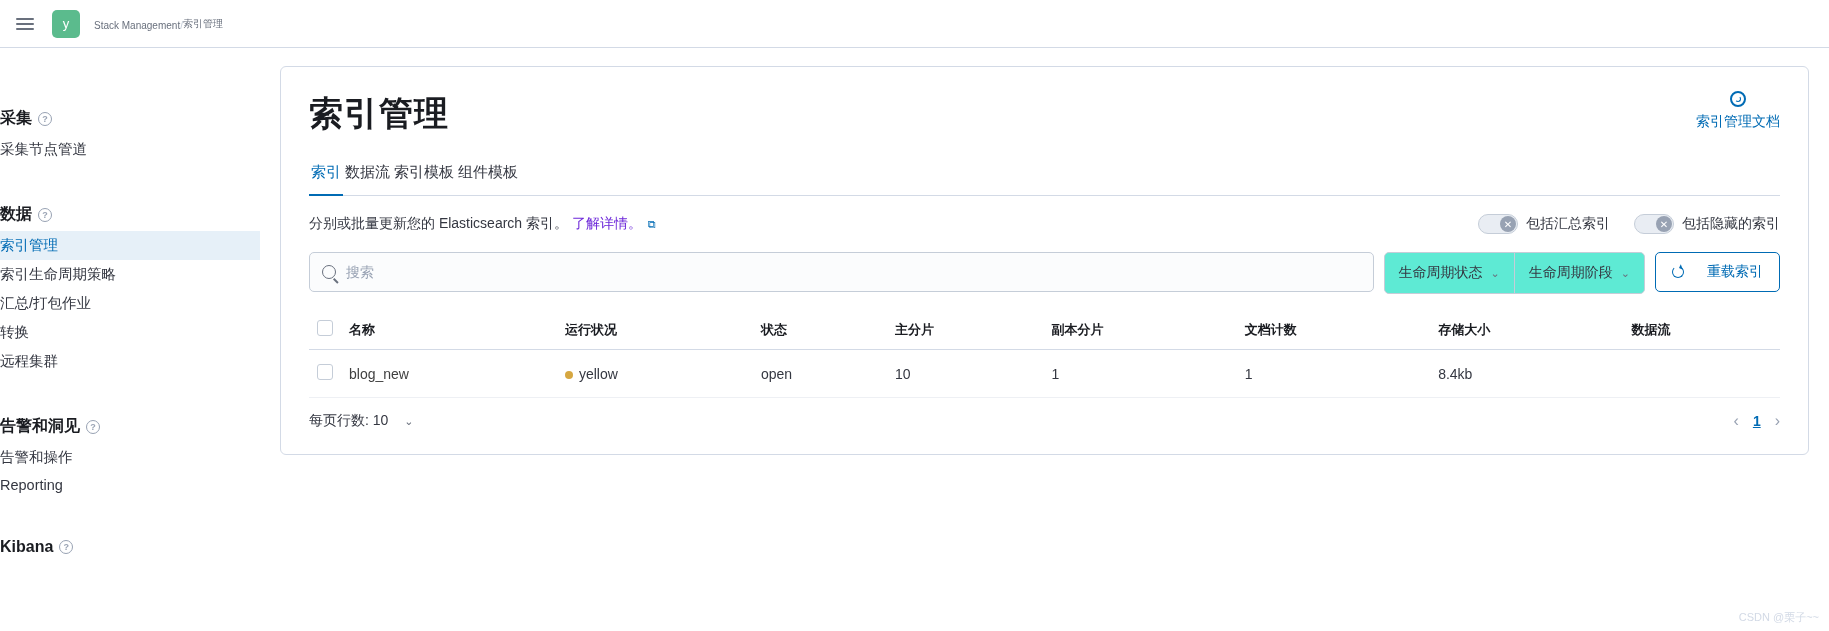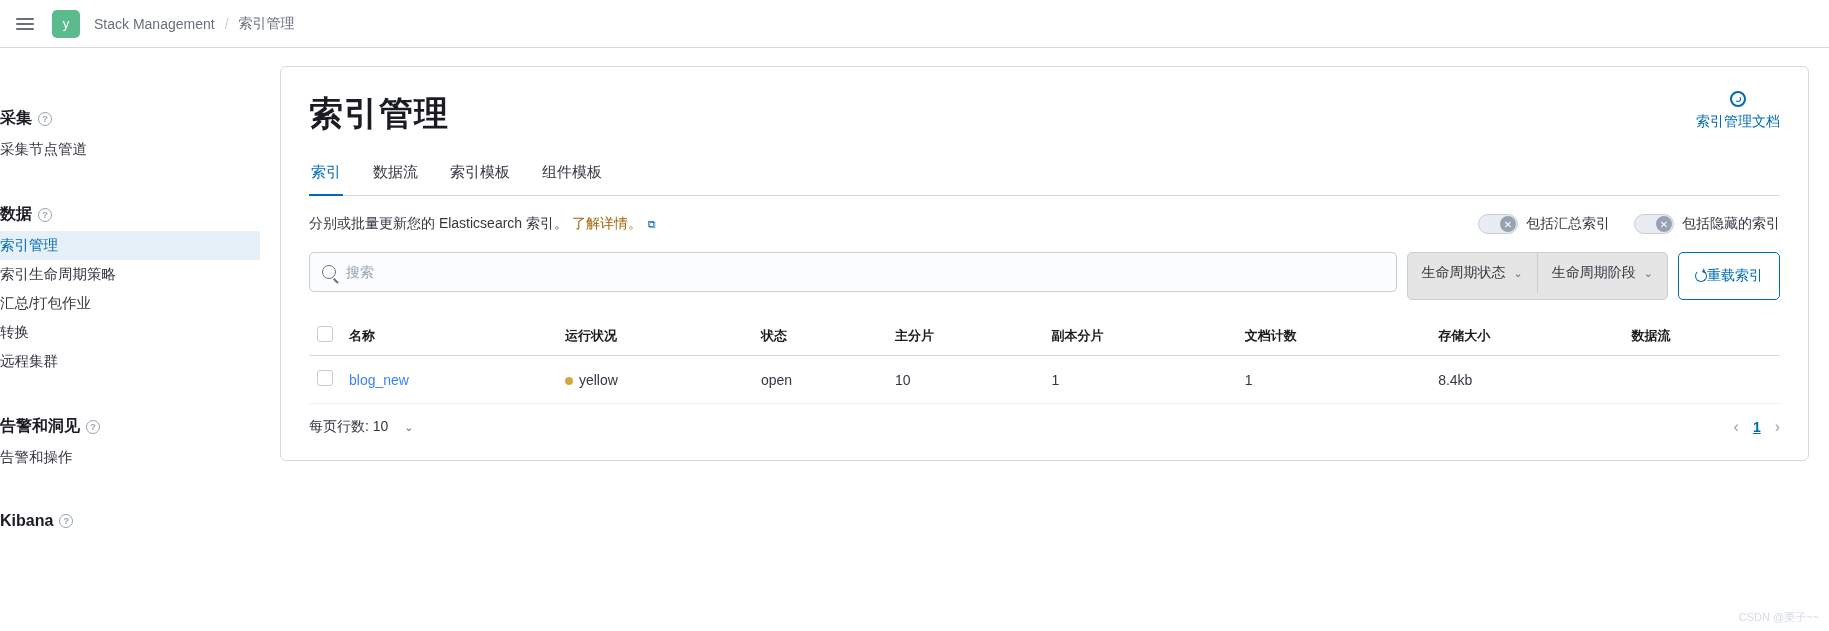--- a/index.html
+++ b/index.html
@@ -1,65 +1,65 @@
 <!DOCTYPE html>
 <html><head>
 <meta charset="utf-8">
 <style>
 * { box-sizing: border-box; margin: 0; padding: 0; }
 body { font-family: -apple-system, BlinkMacSystemFont, "Segoe UI", Helvetica, Arial, sans-serif; font-size: 14px; color: #343741; background: #fff; }
 .topbar { height: 48px; display: flex; align-items: center; padding: 0 12px; border-bottom: 1px solid #d3dae6; gap: 14px; }
 .hamburger { display: flex; flex-direction: column; gap: 3px; cursor: pointer; padding: 4px; }
 .hamburger span { width: 18px; height: 2px; background: #69707d; border-radius: 1px; }
 .logo { width: 28px; height: 28px; background: #5bbb8d; border-radius: 5px; display: flex; align-items: center; justify-content: center; color: #fff; font-size: 13px; }
-.breadcrumbs { display: flex; align-items: center; gap: 10px; color: #69707d; font-size: 14px; }
+.breadcrumbs { display: flex; align-items: flex-end; color: #69707d; font-size: 10px; }
 .breadcrumb-sep { color: #c5cdd8; }
 .layout { display: flex; }
 .sidebar { width: 260px; padding: 20px 0 20px 0; flex-shrink: 0; }
 .side-section { margin-bottom: 22px; margin-top: 36px; }
 .side-heading { font-size: 16px; font-weight: 700; color: #1a1c21; padding: 4px 16px 6px 0; display: flex; align-items: center; gap: 6px; }
 .help-icon { width: 14px; height: 14px; border: 1.2px solid #98a2b3; border-radius: 50%; display: inline-flex; align-items: center; justify-content: center; font-size: 9px; color: #98a2b3; }
 .side-item { padding: 5px 0 5px 0; font-size: 14.5px; color: #343741; cursor: pointer; }
 .side-item.active { background: #e6f0f8; color: #006bb4; margin-left: -8px; padding-left: 8px; }
 .main { flex: 1; padding: 18px 20px 24px 20px; }
 .panel { border: 1px solid #d3dae6; border-radius: 6px; padding: 24px 28px; background: #fff; }
 .panel-head { display: flex; justify-content: space-between; align-items: flex-start; }
 .panel-title { font-size: 34px; font-weight: 700; color: #1a1c21; letter-spacing: 1px; }
 .docs-link { display: flex; align-items: center; gap: 6px; color: #006bb4; font-size: 14px; cursor: pointer; flex-direction: column; }
 .ring-icon { width: 16px; height: 16px; border: 2px solid #006bb4; border-radius: 50%; position: relative; }
 .ring-icon::after { content: ""; position: absolute; inset: 3px; border: 1.5px solid #006bb4; border-radius: 50%; border-top-color: transparent; border-left-color: transparent; }
-.tabs { display: flex; gap: 28px; margin-top: 26px; border-bottom: 1px solid #d3dae6; }
+.tabs { display: flex; margin-top: 26px; border-bottom: 1px solid #d3dae6; }
 .tab { padding: 0 2px 12px 2px; font-size: 15px; color: #343741; cursor: pointer; border-bottom: 2px solid transparent; margin-bottom: -1px; }
 .tab.active { color: #006bb4; border-bottom-color: #006bb4; font-weight: 500; }
 .desc-row { display: flex; justify-content: space-between; align-items: center; margin-top: 18px; }
 .desc { font-size: 14px; color: #343741; }
-.desc a { color: #a16207; text-decoration: none; margin-top: 28px; }
+.desc a { color: #6d28d9; text-decoration: none; margin-top: 28px; }
 .ext-icon { font-size: 11px; color: #006bb4; margin-left: 2px; }
 .toggles { display: flex; gap: 24px; align-items: center; }
 .toggle-wrap { display: flex; align-items: center; gap: 8px; font-size: 14px; }
 .switch { width: 40px; height: 20px; background: #e9edf3; border: 1px solid #c5cdd8; border-radius: 10px; position: relative; cursor: pointer; }
 .switch-knob { position: absolute; right: 1px; top: 1px; width: 16px; height: 16px; background: #98a2b3; border-radius: 50%; display: flex; align-items: center; justify-content: center; color: #fff; font-size: 10px; }
 .controls { display: flex; gap: 10px; margin-top: 18px; align-items: stretch; }
 .search-box { flex: 1; border: 1px solid #c5cdd8; border-radius: 5px; display: flex; align-items: center; padding: 0 12px; height: 40px; background: #fbfcfd; }
 .search-box input { border: none; outline: none; flex: 1; font-size: 14px; background: transparent; color: #343741; }
 .search-box input::placeholder { color: #98a2b3; }
 .search-icon { width: 14px; height: 14px; border: 1.5px solid #69707d; border-radius: 50%; margin-right: 10px; position: relative; }
 .search-icon::after { content: ""; position: absolute; width: 6px; height: 1.5px; background: #69707d; bottom: -3px; right: -4px; transform: rotate(45deg); }
-.filter-group { display: flex; border: 1px solid #c5cdd8; border-radius: 5px; overflow: hidden; background: #e5e5e5; }
+.filter-group { display: flex; border: 1px solid #c5cdd8; border-radius: 5px; overflow: hidden; background: #5eead4; }
 .filter-btn { padding: 0 14px; height: 40px; display: flex; align-items: center; gap: 8px; font-size: 14px; cursor: pointer; border-right: 1px solid #c5cdd8; }
 .filter-btn:last-child { border-right: none; }
 .chev { font-size: 11px; color: #69707d; }
-.reload-btn { border: 1px solid #006bb4; color: #006bb4; border-radius: 5px; height: 48px; padding: 0 16px; display: flex; align-items: center; gap: 0; font-size: 14px; cursor: pointer; background: #fff; }
+.reload-btn { border: 1px solid #006bb4; color: #006bb4; border-radius: 5px; height: 40px; padding: 0 16px; display: flex; align-items: center; gap: 23px; font-size: 14px; cursor: pointer; background: #fff; }
 .reload-icon { width: 12px; height: 12px; border: 1.5px solid #006bb4; border-radius: 50%; border-top-color: transparent; position: relative; }
 .reload-icon::after { content: ""; position: absolute; top: -2px; right: 1px; border: 3px solid transparent; border-right-color: #006bb4; transform: rotate(-20deg); }
 table { width: 100%; border-collapse: collapse; margin-top: 16px; }
 th { text-align: left; font-size: 13px; font-weight: 700; color: #1a1c21; padding: 10px 8px; border-bottom: 1px solid #d3dae6; }
 td { padding: 14px 8px; font-size: 14px; border-bottom: 1px solid #eef0f4; }
 .checkbox { width: 16px; height: 16px; border: 1px solid #c5cdd8; border-radius: 3px; display: inline-block; background: #fff; cursor: pointer; }
-.name-link { color: #3b82f6; cursor: pointer; }
+.name-link { color: #404040; cursor: pointer; }
 .health-dot { width: 8px; height: 8px; border-radius: 50%; display: inline-block; margin-right: 6px; vertical-align: middle; }
 .health-yellow { background: #d6a741; }
 .pager { display: flex; justify-content: space-between; align-items: center; margin-top: 14px; font-size: 14px; }
 .rows-sel { display: flex; align-items: center; gap: 16px; cursor: pointer; }
 .page-nav { display: flex; align-items: center; gap: 14px; }
 .page-arrow { color: #98a2b3; cursor: pointer; font-size: 16px; }
 .page-num { color: #006bb4; font-weight: 600; text-decoration: underline; cursor: pointer; }
 .watermark { position: fixed; bottom: 6px; right: 10px; color: #d3dae6; font-size: 11px; }
 </style>
 </head>
@@ -98,20 +98,21 @@
         <div class="side-item">汇总/打包作业</div>
         <div class="side-item">转换</div>
         <div class="side-item">远程集群</div>
       </div>
       <div class="side-section">
         <div class="side-heading">
           <span>告警和洞见</span>
           <span class="help-icon">?</span>
         </div>
         <div class="side-item">告警和操作</div>
+        <div class="side-item">Reporting</div>
       </div>
       <div class="side-section">
         <div class="side-heading">
           <span>Kibana</span>
           <span class="help-icon">?</span>
         </div>
       </div>
     </aside>
 
   <main class="main">

